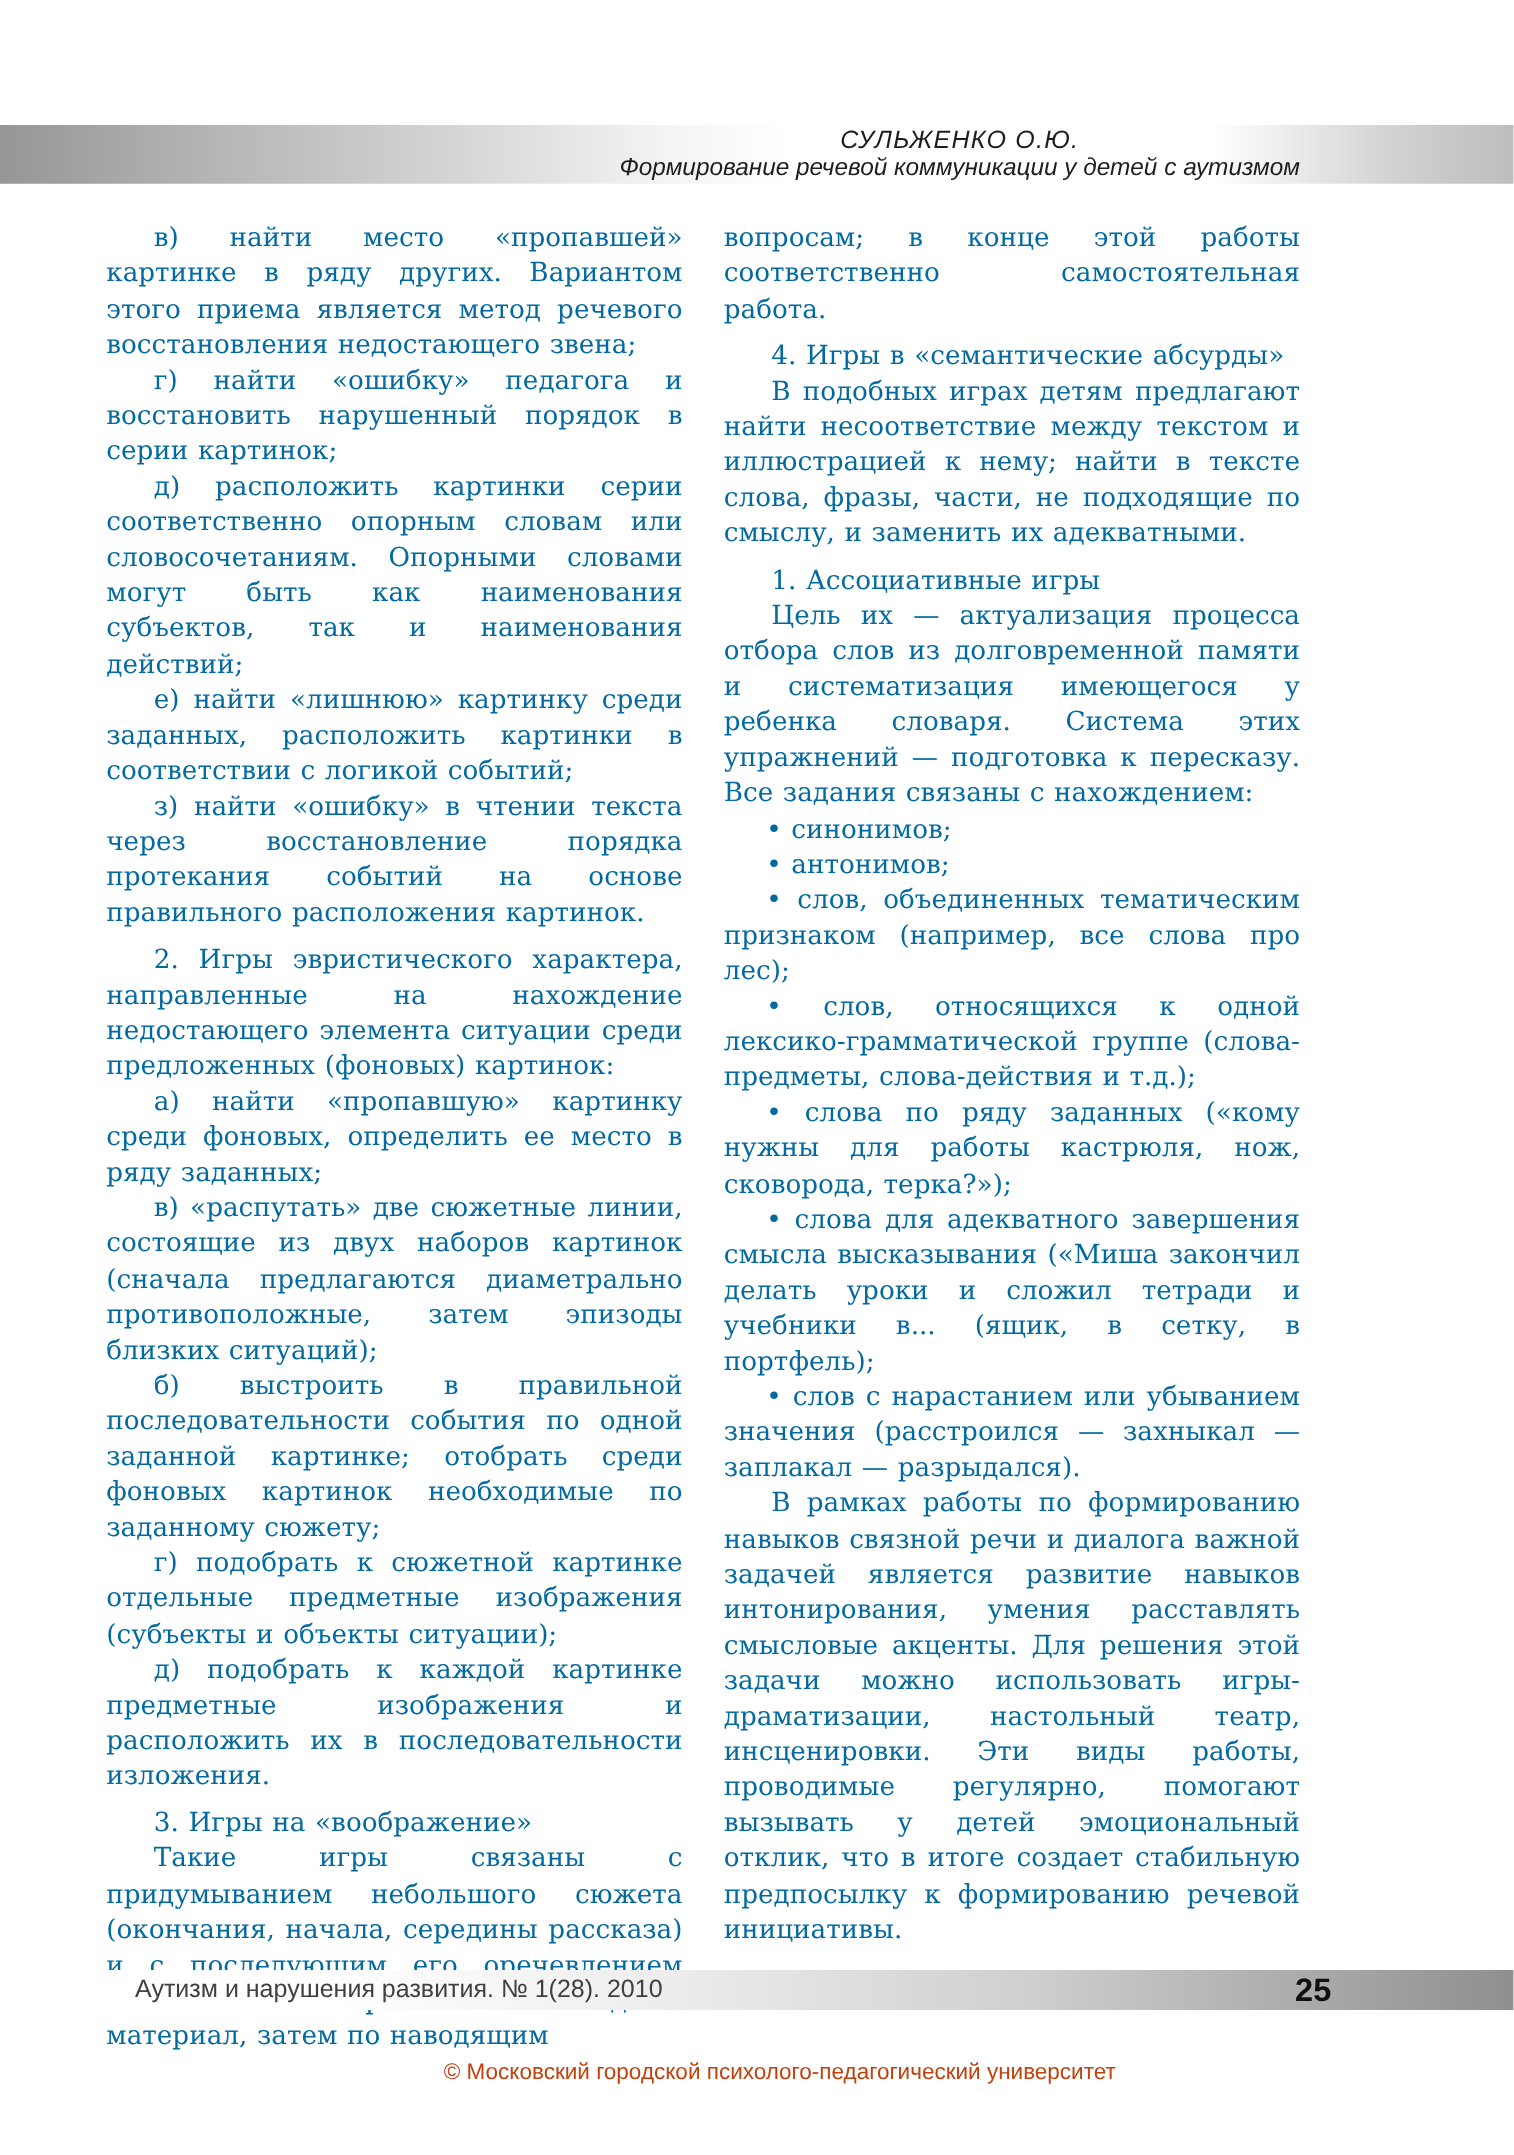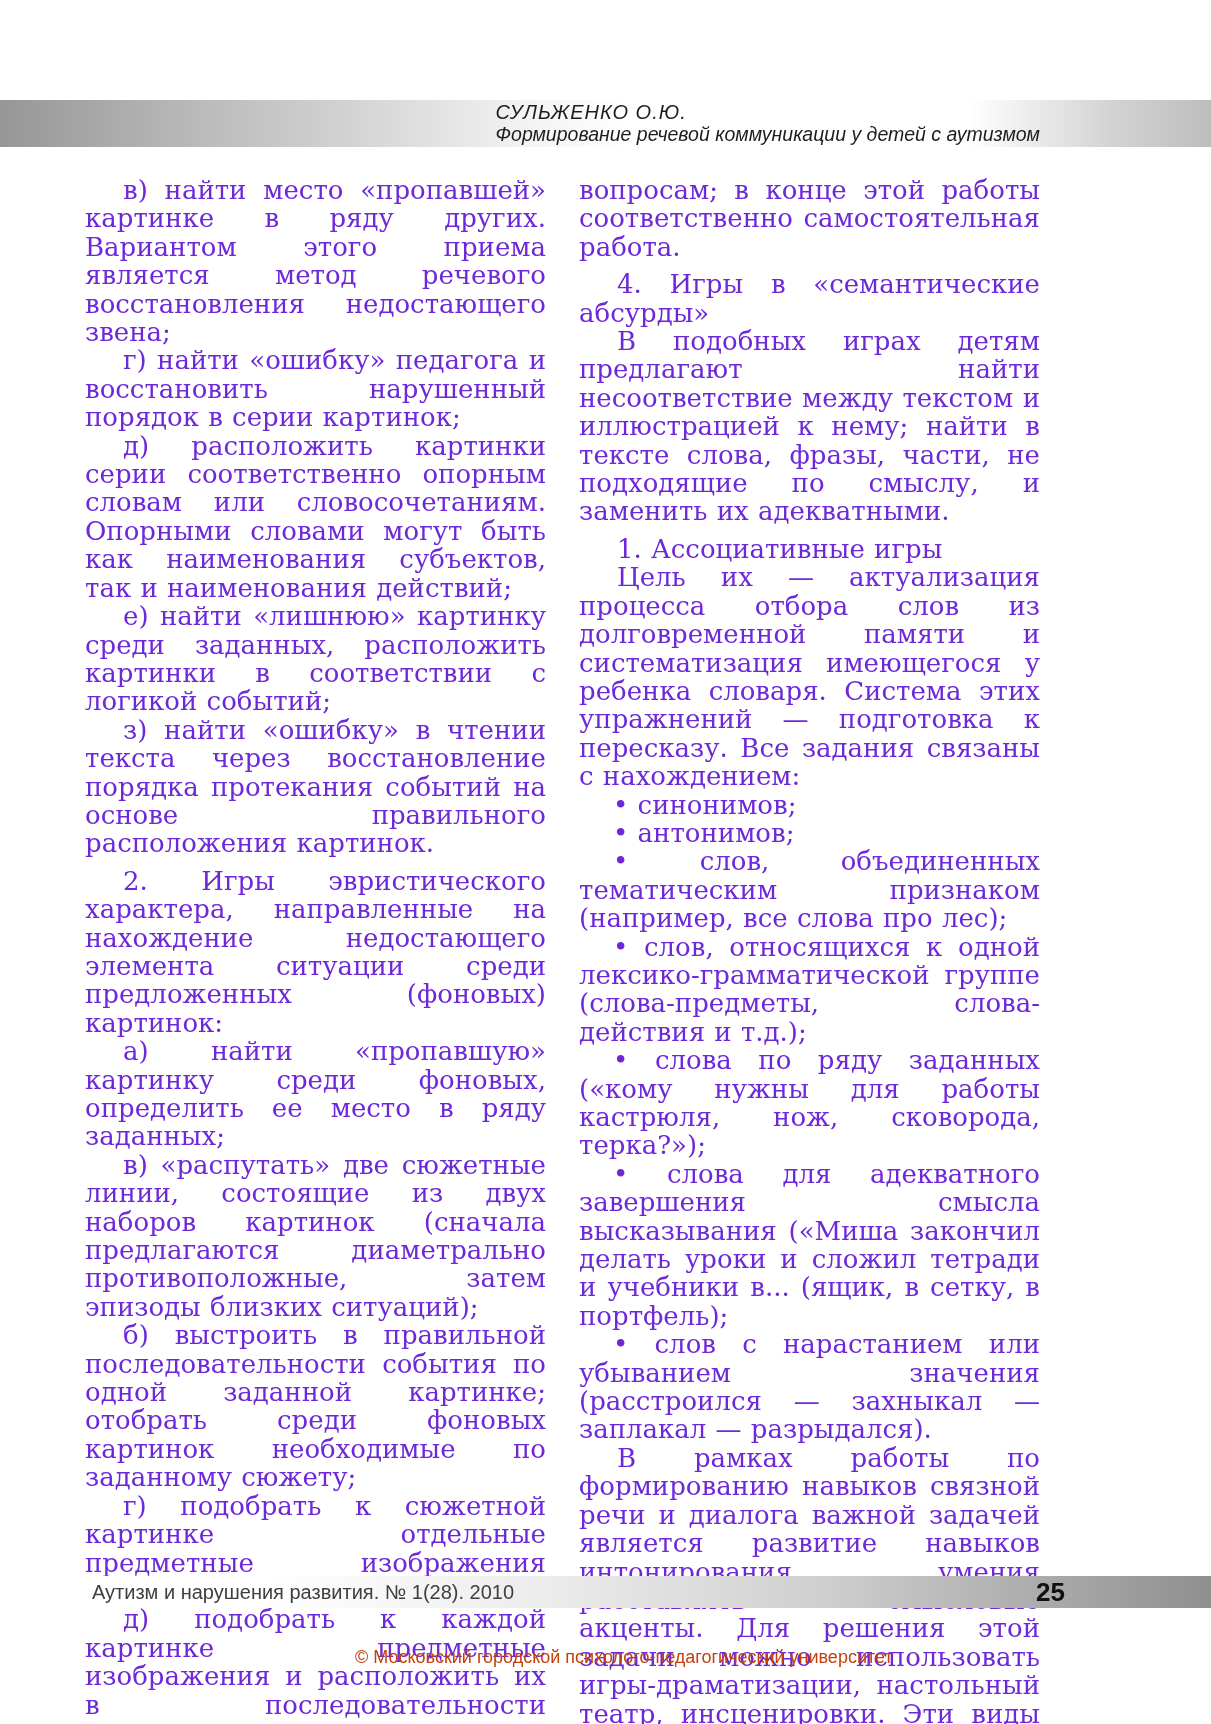--- a/index.html
+++ b/index.html
@@ -17,21 +17,21 @@
     position: absolute;
     left: 0; top: 100px;
     width: 100%; height: 47px;
     background: linear-gradient(90deg,
       #969696 0%, #b5b5b5 14%, #d5d5d5 30%, #f4f4f4 44%,
       #ffffff 52%, #ffffff 80%, #d2d2d2 92%, #bdbdbd 100%);
   }
   .header-text {
     position: absolute;
     right: 171px; top: 1px;
-    text-align: left;
+    text-align: center;
     font-family: "Liberation Sans", sans-serif;
     font-style: italic;
     color: #1d1d1d;
   }
   .header-author {
     font-size: 20px;
     line-height: 23px;
     letter-spacing: 1px;
   }
   .header-title {
@@ -43,43 +43,43 @@
   .content {
     position: absolute;
     top: 176px; left: 85px;
     width: 956px;
     display: flex;
     gap: 33px;
   }
   .col { width: 461px; }
   .para, .heading, .bullet {
     margin: 0;
-    font-size: 26px;
+    font-size: 21px;
     line-height: 28.4px;
     text-align: justify;
-    color: #6d28d9;
+    color: #0369a1;
     word-spacing: 1px;
   }
   .para, .heading { text-indent: 38px; }
   .bullet { text-indent: 34px; }
   .heading { font-weight: normal; margin-top: 9px; }
   .no-indent { text-indent: 0; }
 
   
   .footer-bar {
     position: absolute;
     left: 0; top: 1576px;
     width: 100%; height: 32px;
     background: linear-gradient(90deg,
       #ffffff 0%, #ffffff 22%, #ececec 45%, #cfcfcf 68%,
       #a7a7a7 88%, #8f8f8f 100%);
   }
   .footer-journal {
     position: absolute;
-    left: 92px; top: 50%;
+    left: 108px; top: 50%;
     transform: translateY(-50%);
     font-family: "Liberation Sans", sans-serif;
     font-size: 20px;
     color: #3f3f3f;
     white-space: nowrap;
   }
   .footer-page {
     position: absolute;
     right: 146px; top: 50%;
     transform: translateY(-50%);

